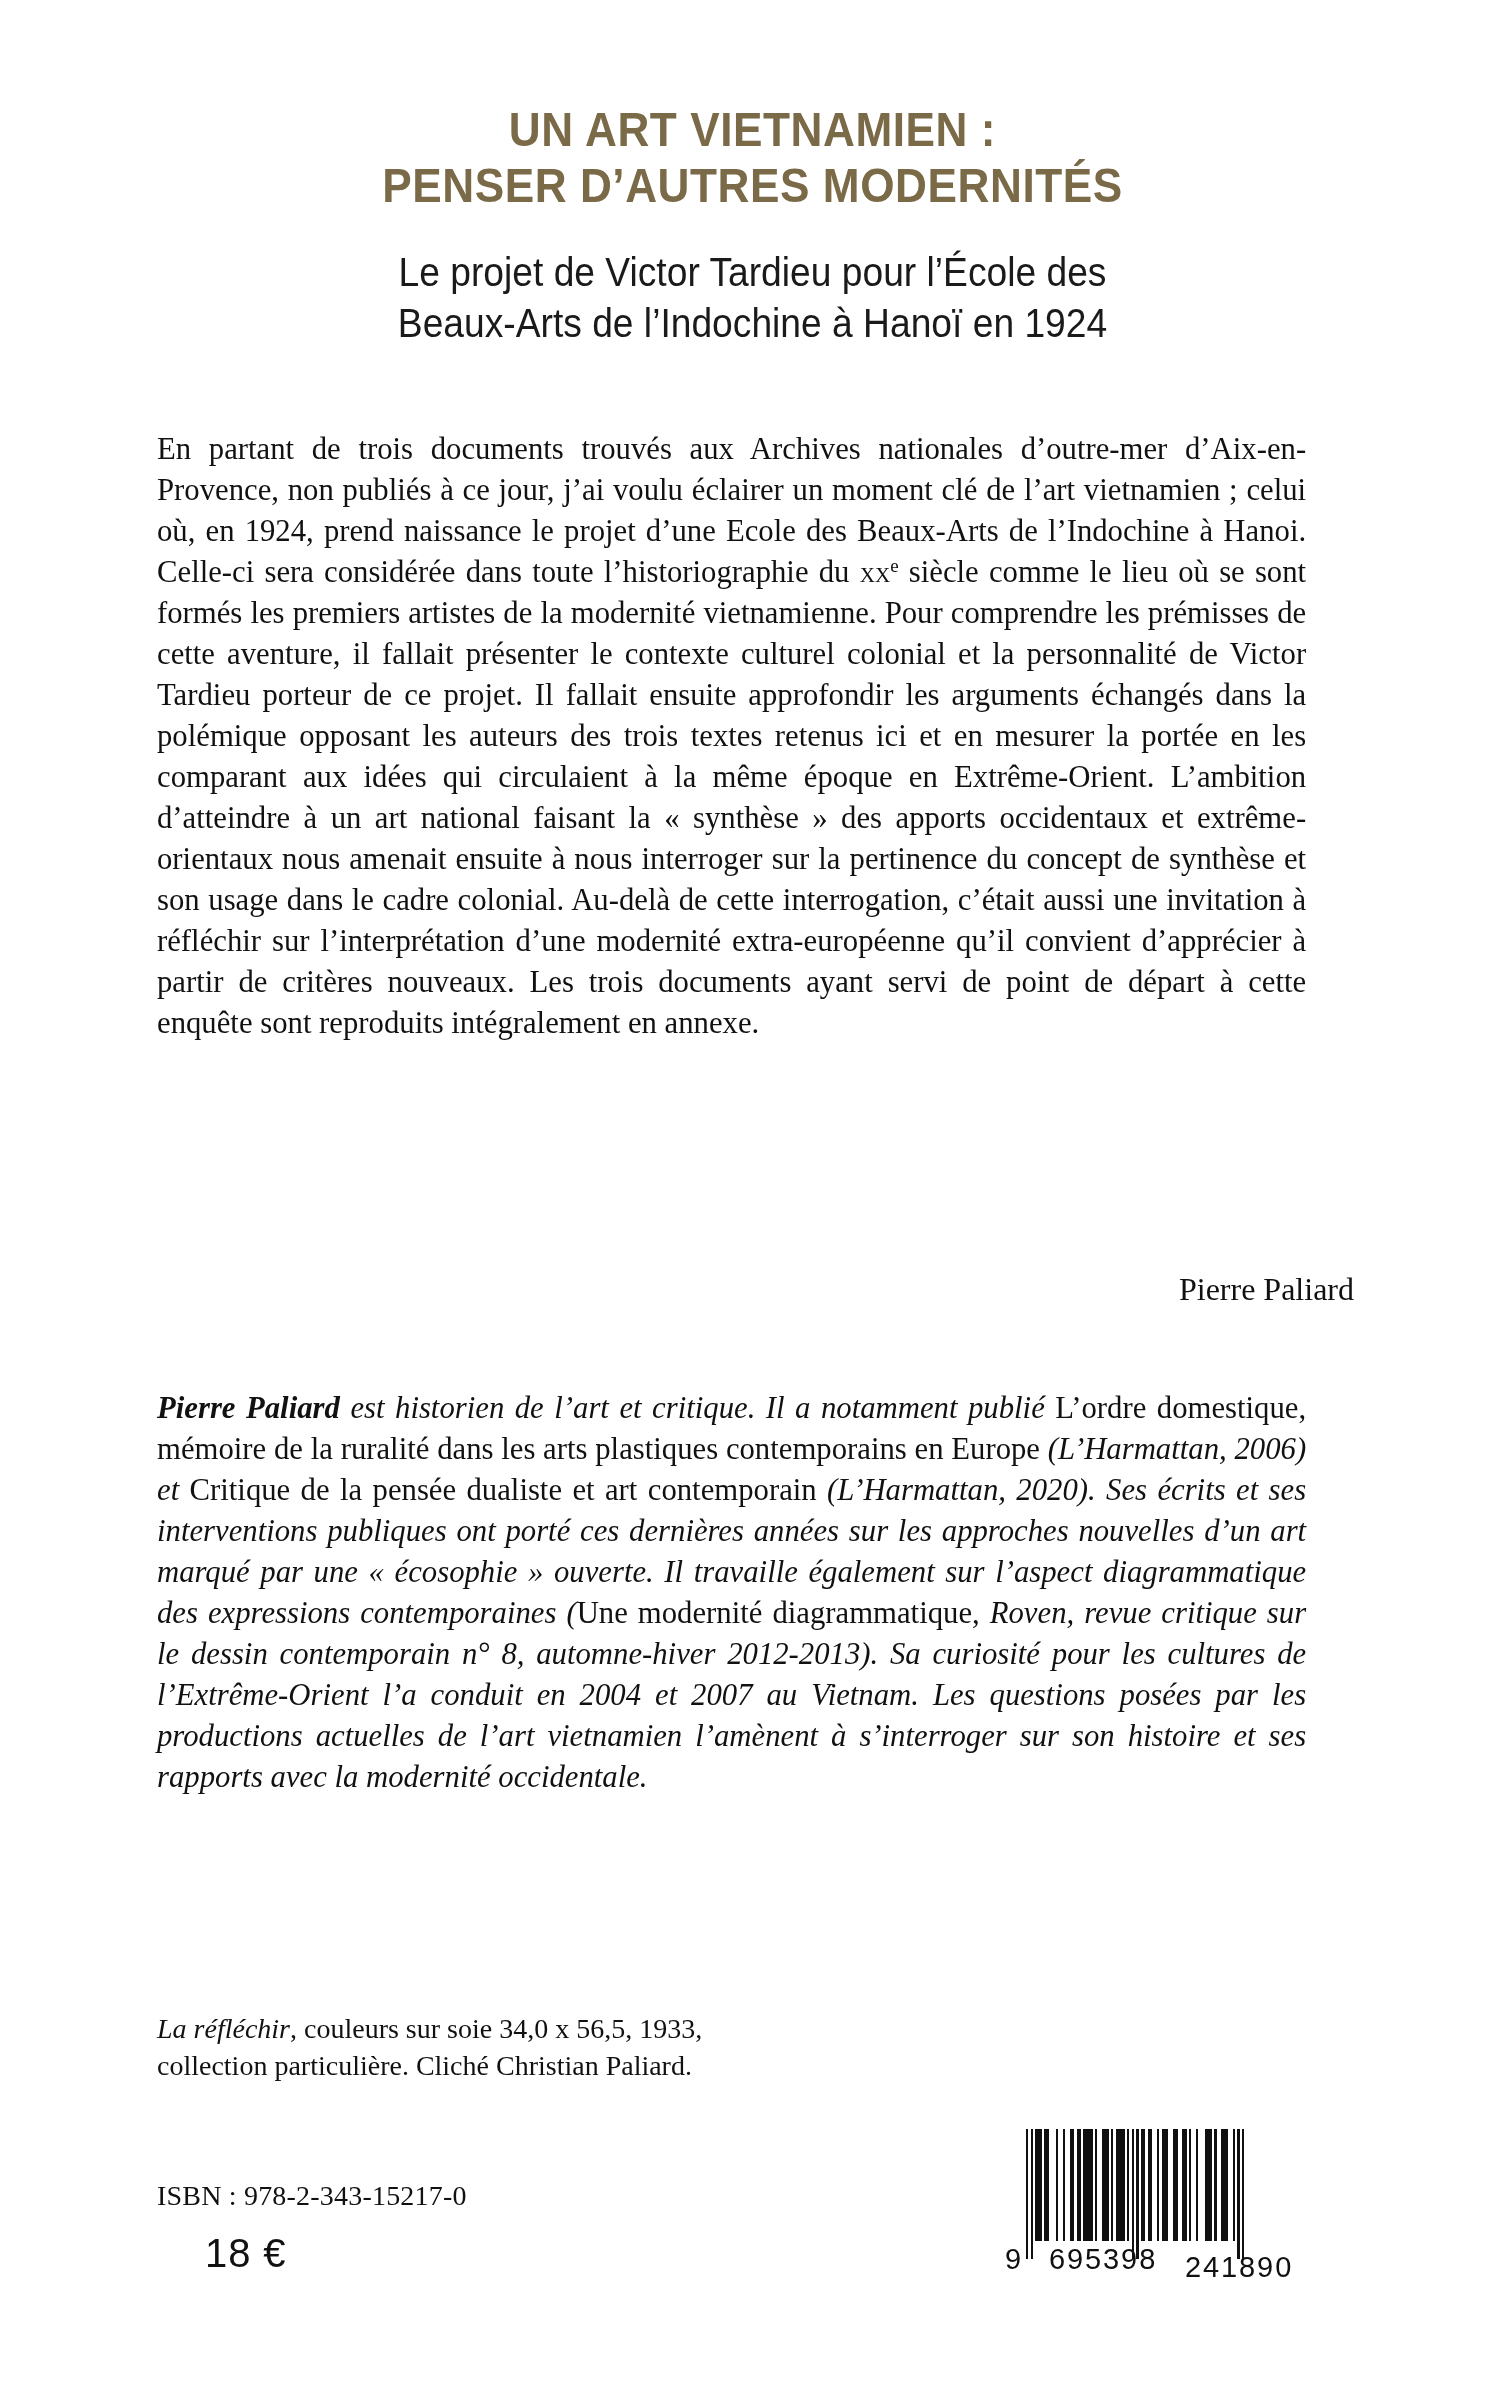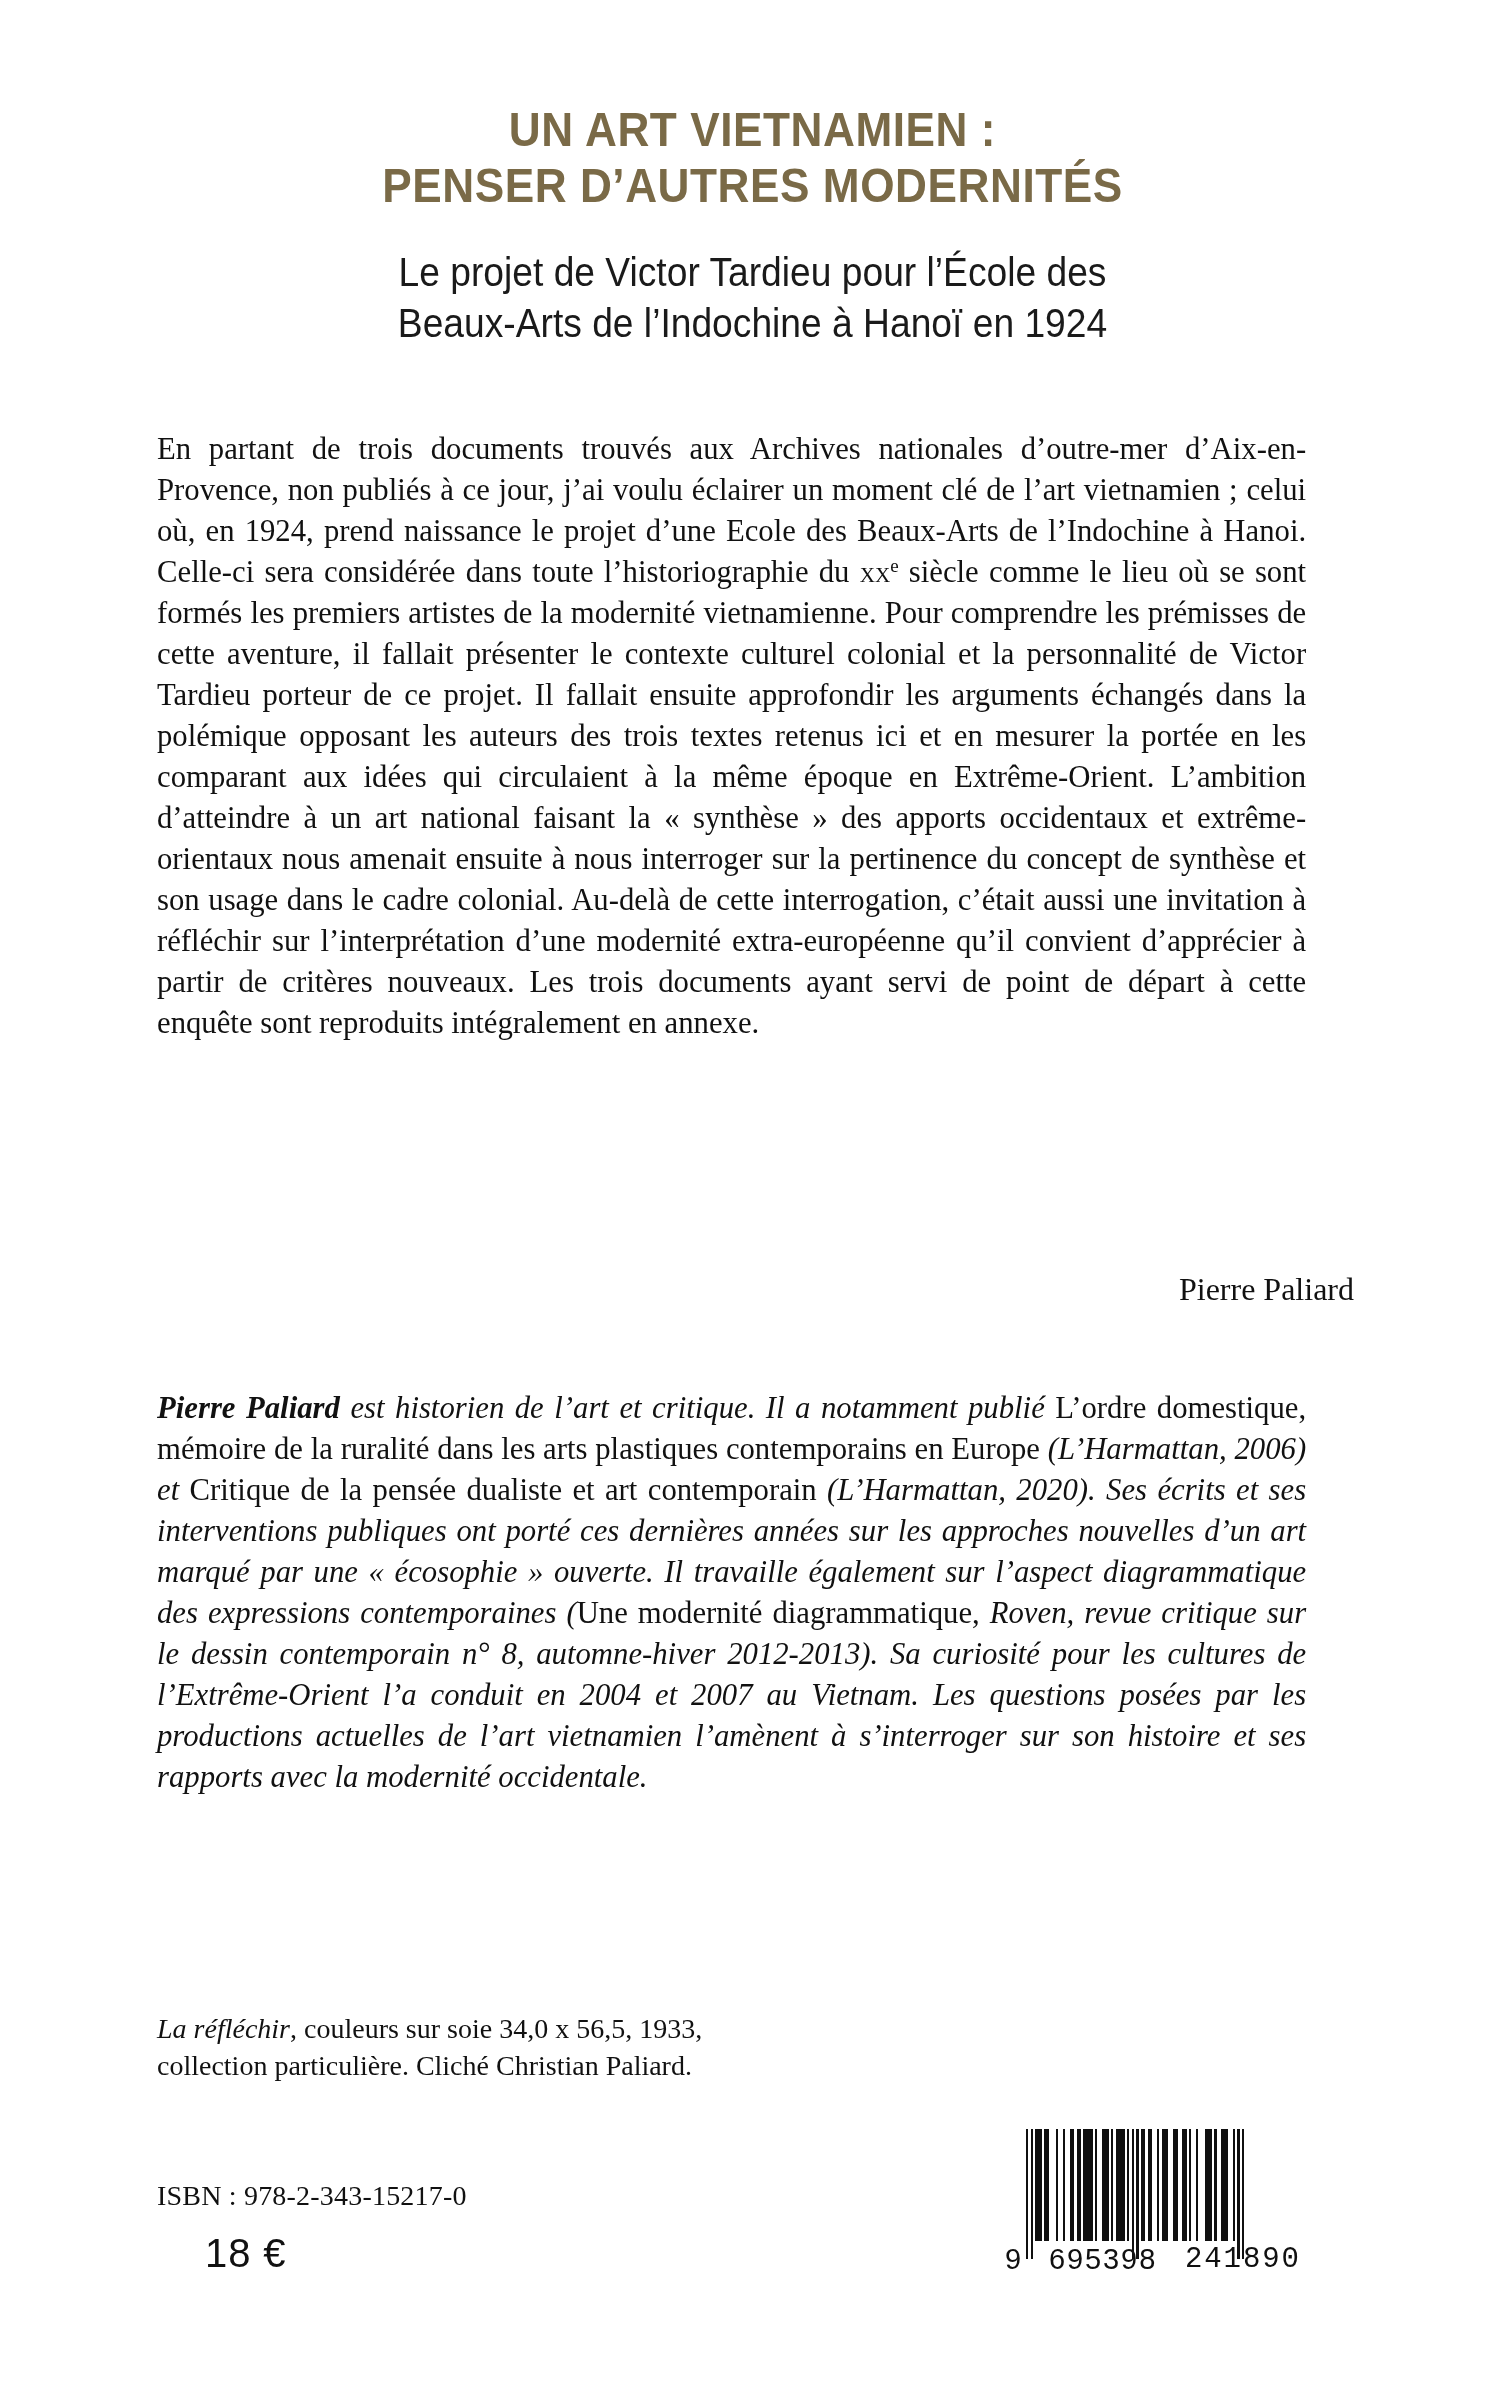--- a/index.html
+++ b/index.html
@@ -188,21 +188,21 @@
     position: relative;
     margin-top: 1.9px;
     height: 34px;
     font-family: "Liberation Sans", sans-serif;
     font-size: 29px;
     color: #101010;
     letter-spacing: 1.9px;
   }
   .barcode-digits .d1 { position: absolute; left: -21px; top: 0; }
   .barcode-digits .d2 { position: absolute; left: 23px; top: 0; }
-  .barcode-digits .d3 { position: absolute; left: 159px; top: 0; font-family: Liberation Mono, monospace; }
+  .barcode-digits .d3 { position: absolute; left: 159px; top: 8px; }
 </style>
 </head>
 <body>
 
 <div class="page">
 
   <div class="title-block">
     <h1 class="main-title">
       <span class="tl">UN ART VIETNAMIEN :</span>
       <span class="tl">PENSER D’AUTRES MODERNITÉS</span>

